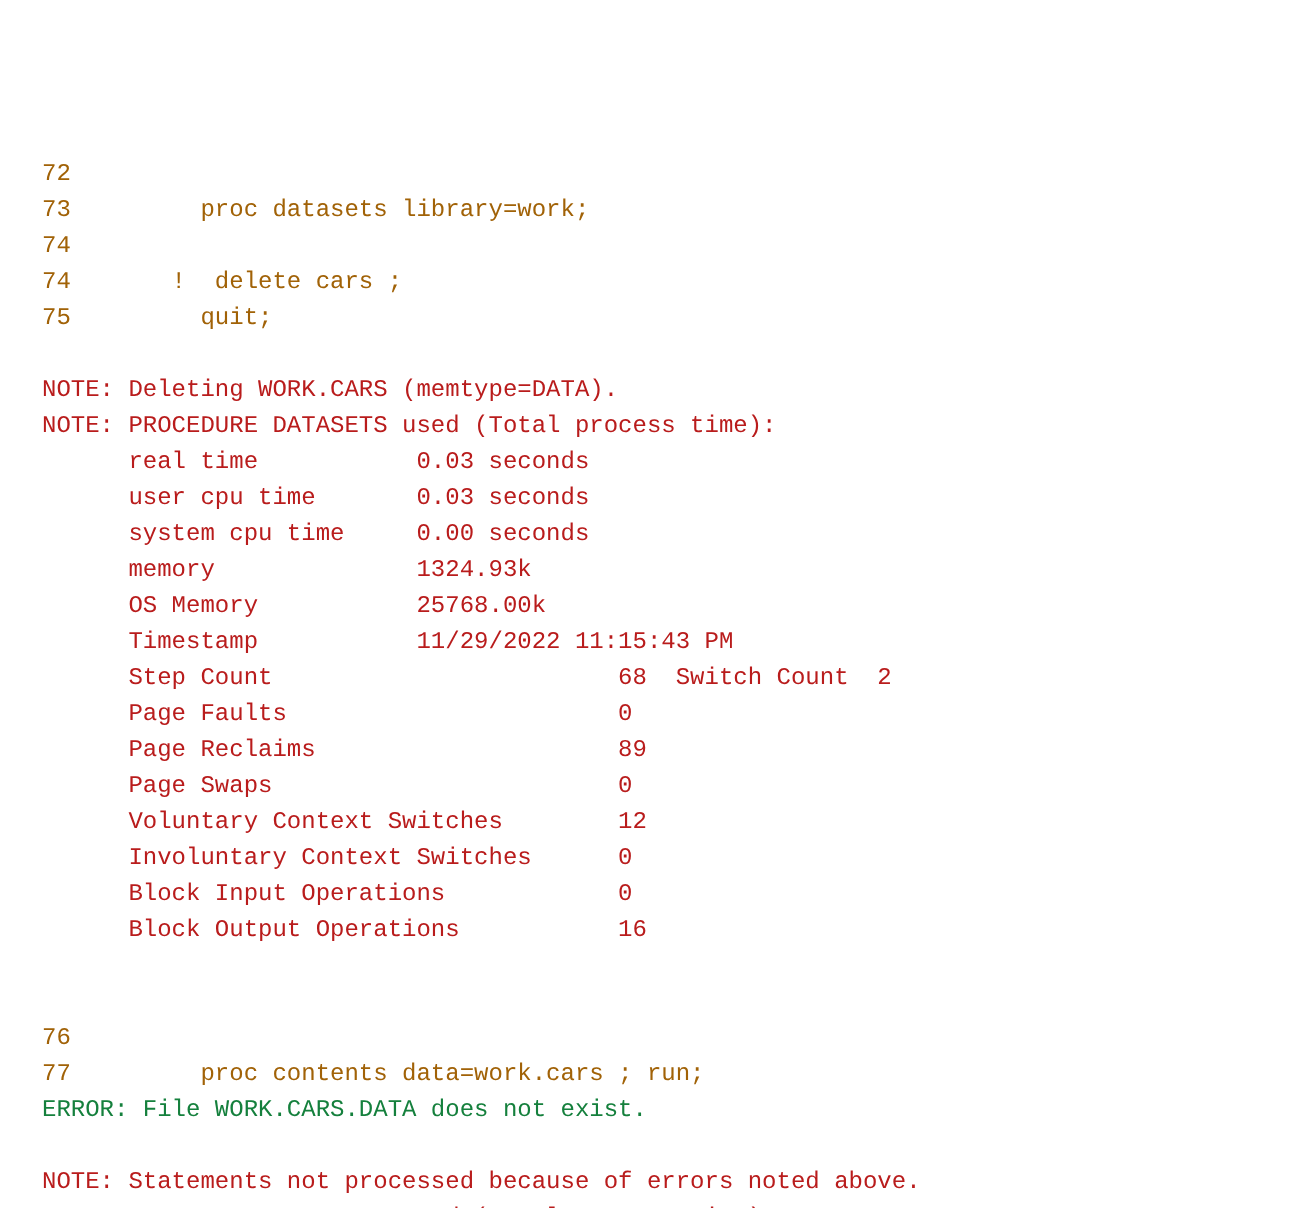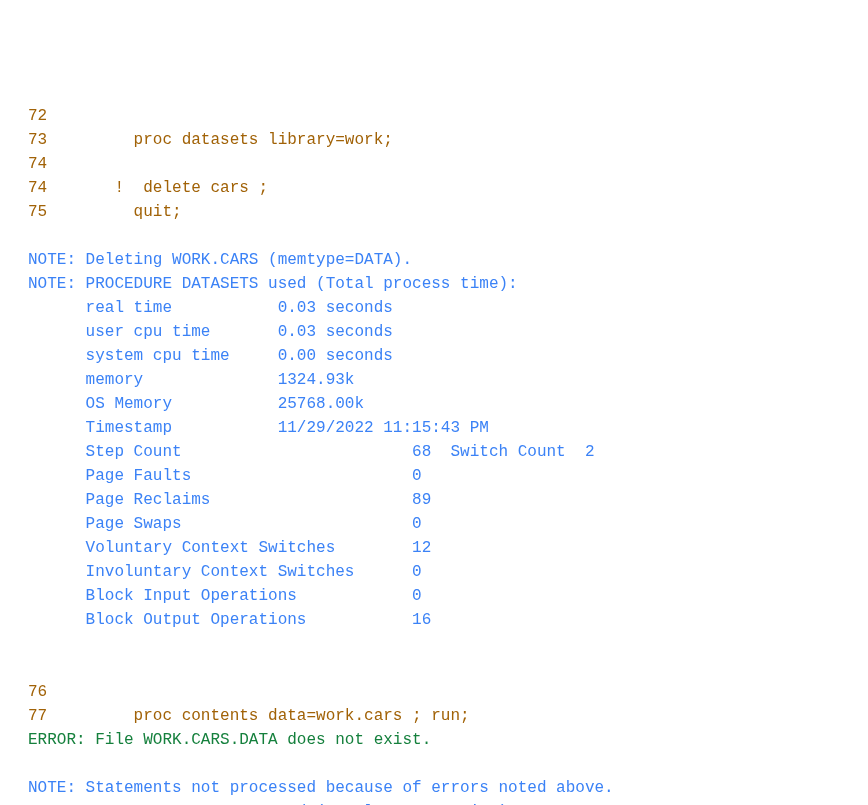--- a/index.html
+++ b/index.html
@@ -6,21 +6,21 @@
       font-family: 'Consolas', 'Courier New', monospace;
       font-size: 16px;
       line-height: 1.5;
       background: white;
       color: black;
       margin: 0;
       padding: 8px 0 8px 28px;
       white-space: pre;
     }
     .note {
-      color: #3b82f6;
+      color: #b91c1c;
     }
     .error {
       color: #15803d;
     }
     .code {
       color: #a16207;
     }
   </style>
 </head>
 <body>

